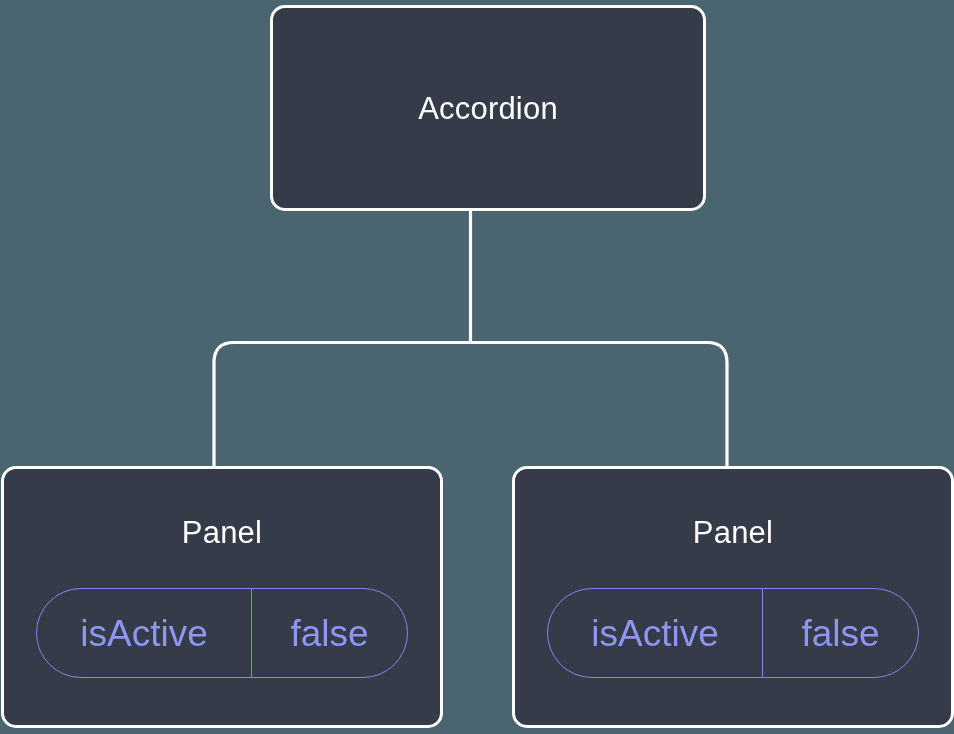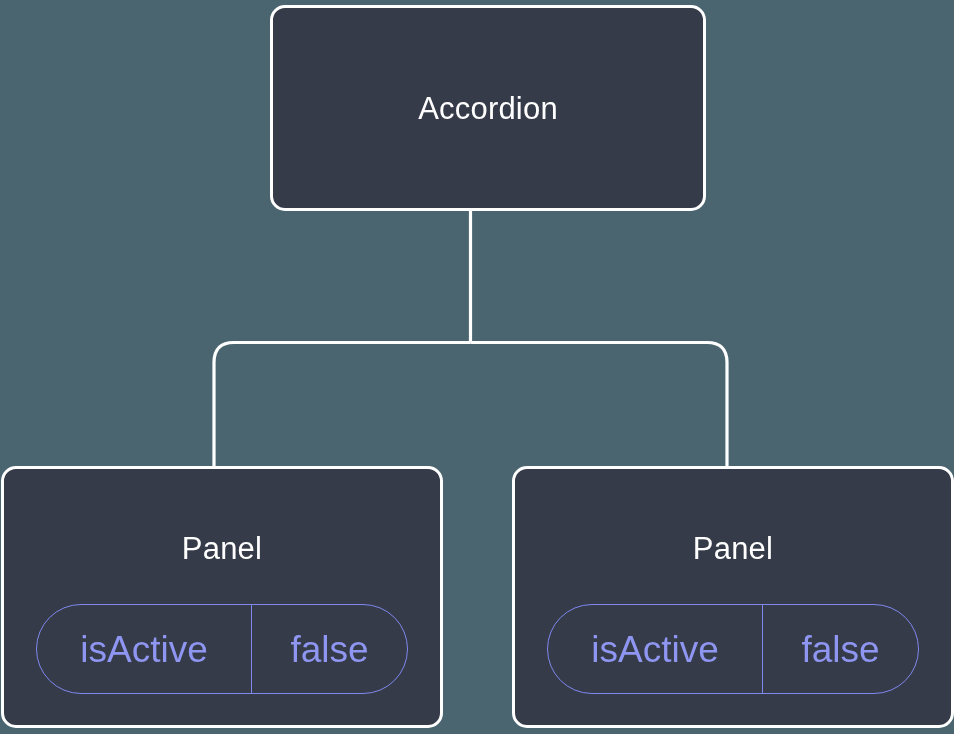--- a/index.html
+++ b/index.html
@@ -55,21 +55,21 @@
     width: 436px;
     height: 206px;
     justify-content: center;
     margin-left: 18px;
   }
   .node-panel {
     width: 442px;
     height: 262px;
     top: 466px;
     justify-content: flex-start;
-    padding-top: 64px;
+    padding-top: 48px;
   }
   .node-panel-left  { left: 1px; }
   .node-panel-right { left: 512px; }
 
   .node-title {
     color: #ffffff;
     font-size: 31px;
     font-weight: 400;
     letter-spacing: 0.2px;
     line-height: 1;

